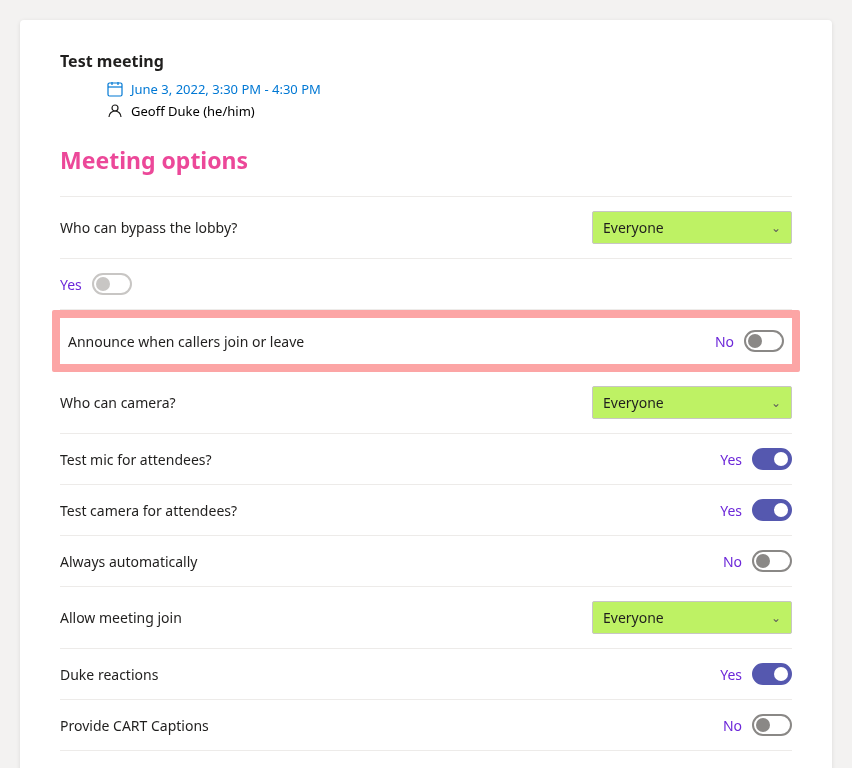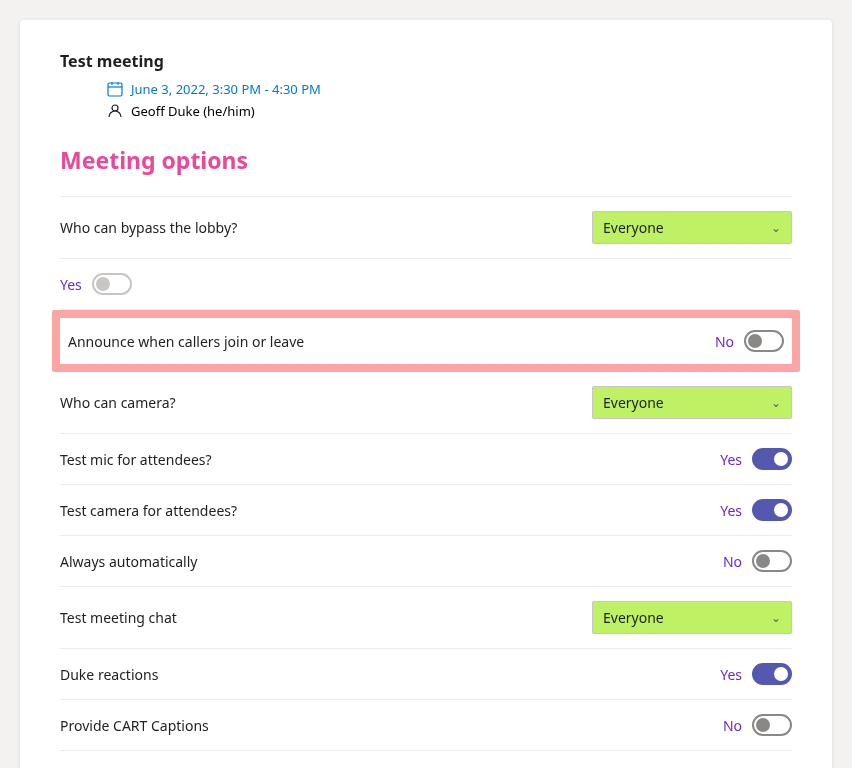--- a/index.html
+++ b/index.html
@@ -329,21 +329,21 @@
         <label class="toggle">
           <input type="checkbox" style="">
           <div class="toggle-track off">
             <div class="toggle-thumb"></div>
           </div>
         </label>
       </div>
     </div>
 
     <div class="option-row">
-      <span class="option-label">Test meeting chat</span>
+      <span class="option-label">Allow meeting join</span>
       <div class="option-control">
         <div class="dropdown">
           <span>Everyone</span>
           <span class="dropdown-chevron">⌄</span>
         </div>
       </div>
     </div>
 
     <div class="option-row">
       <span class="option-label">Duke reactions</span>

